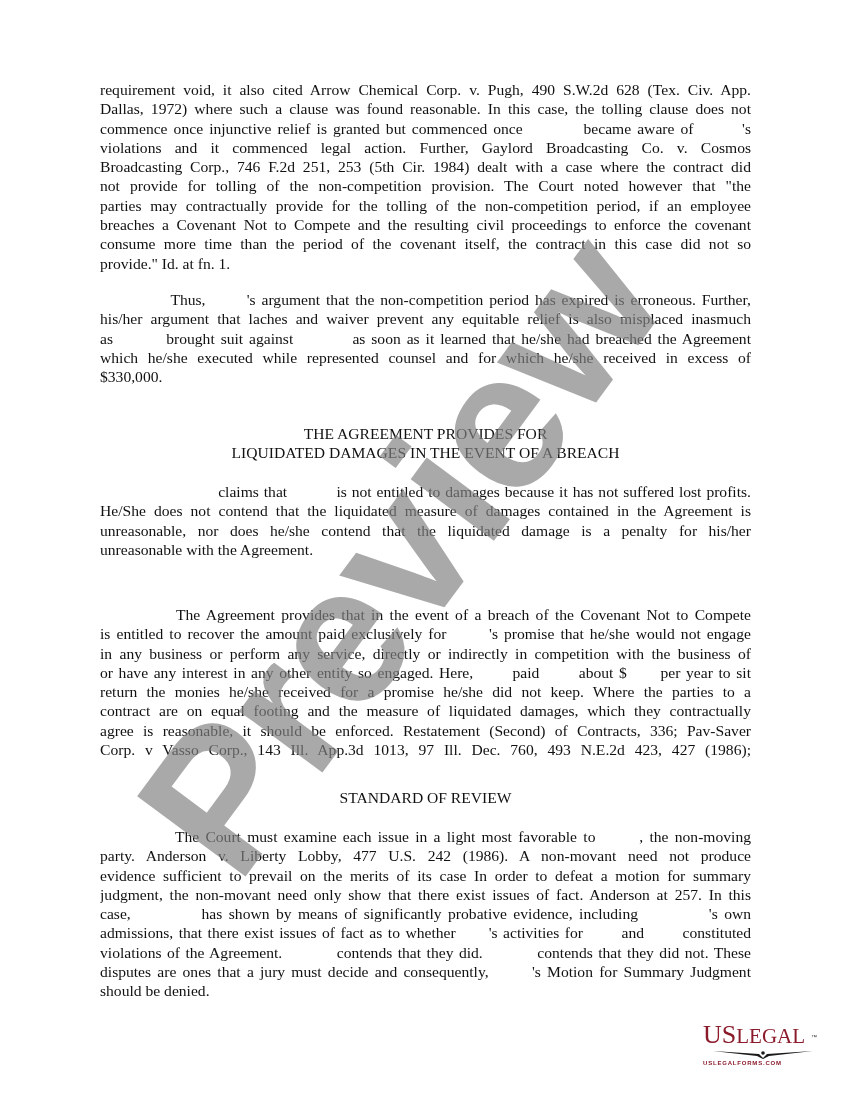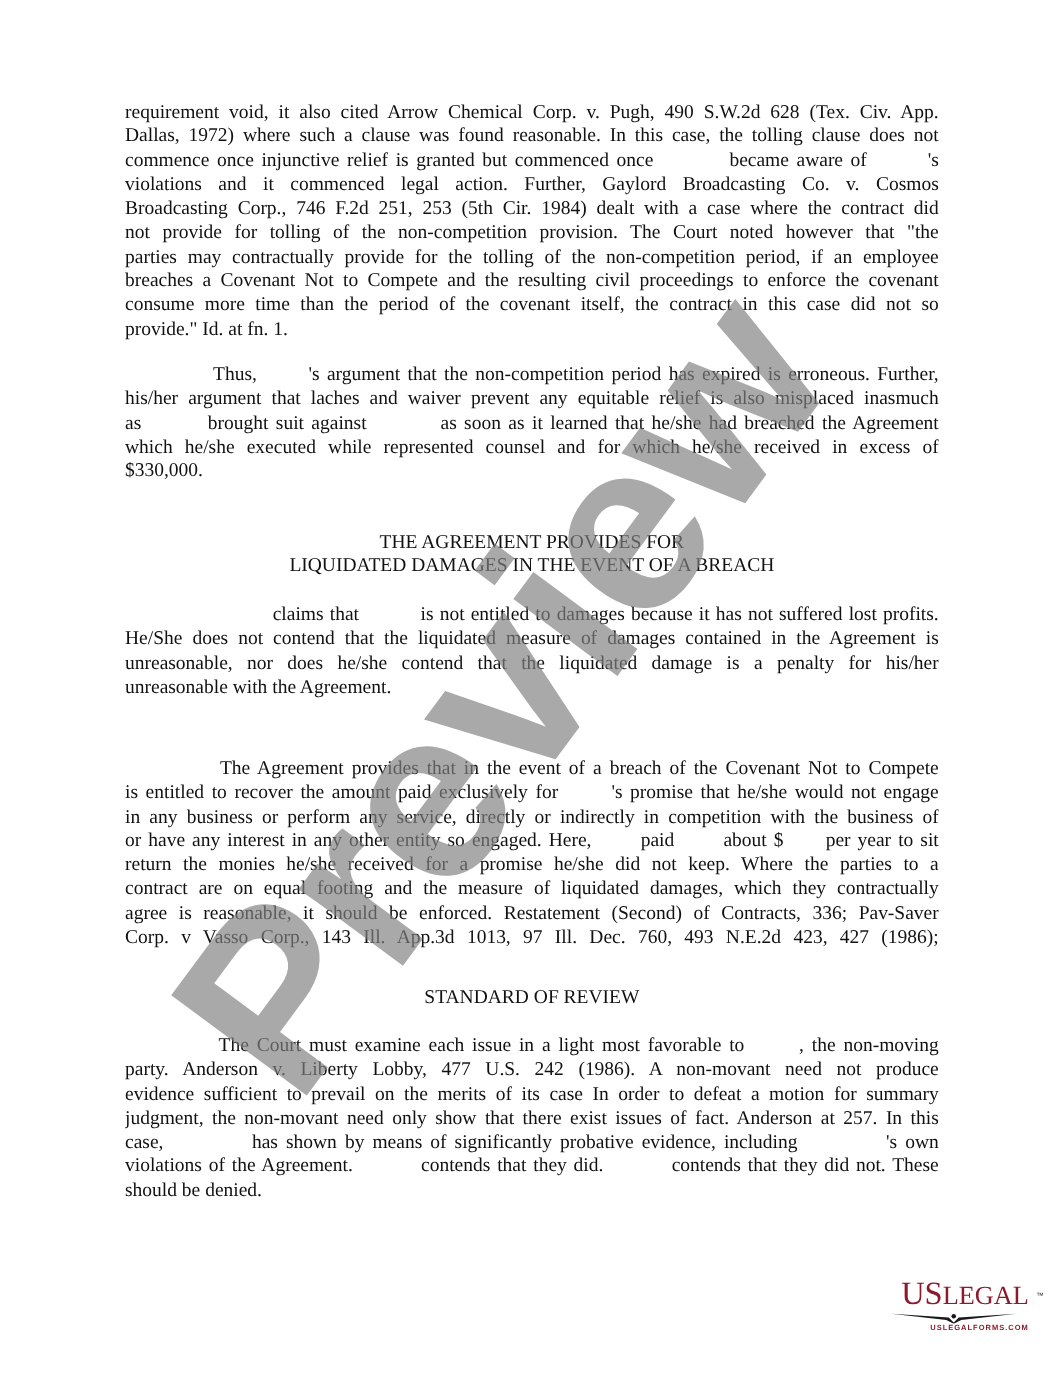--- a/index.html
+++ b/index.html
@@ -20,21 +20,21 @@
   .line.center { text-align: center; text-align-last: center; }
   .watermark {
     position: absolute; left: 400px; top: 555px;
     transform: translate(-50%, -50%) rotate(-53.5deg);
     font-family: "Liberation Sans", "DejaVu Sans", sans-serif;
     font-weight: bold; font-size: 196px; color: rgba(128,128,128,0.68);
     letter-spacing: -2px; white-space: nowrap; pointer-events: none; line-height: 1;
   }
   .logo {
     position: absolute; left: 703px; top: 1022px; width: 120px; height: 48px;
-    text-align: right; font-family: "Liberation Serif", "DejaVu Serif", serif;
+    text-align: left; font-family: "Liberation Serif", "DejaVu Serif", serif;
   }
   .logo-word { color: #8b1a2b; font-size: 26px; letter-spacing: 0px; line-height: 26px; display: inline-block; position: relative; }
   .logo-word .small { font-size: 21px; }
   .logo-tm { position: absolute; right: -12px; top: 2px; font-size: 6px; color: #333; font-family: "Liberation Sans", sans-serif; }
   .logo-wings { display: block; margin: 1px auto 0; }
   .logo-url { display: block; font-family: "Liberation Sans", "DejaVu Sans", sans-serif; font-size: 6px; color: #8b1a2b; letter-spacing: 0.8px; font-weight: bold; margin-top: 1px; }
 </style>
 </head>
 <body>
 
@@ -87,21 +87,23 @@
   <div class="text-block" style="top:788px;">
     <span class="line center">STANDARD OF REVIEW</span>
   </div>
 
   <div class="text-block" style="top:827px;">
     <span class="line">            The Court must examine each issue in a light most favorable to       , the non-moving</span>
     <span class="line">party. Anderson v. Liberty Lobby, 477 U.S. 242 (1986). A non-movant need not produce</span>
     <span class="line">evidence sufficient to prevail on the merits of its case In order to defeat a motion for summary</span>
     <span class="line">judgment, the non-movant need only show that there exist issues of fact. Anderson at 257. In this</span>
     <span class="line">case,           has shown by means of significantly probative evidence, including           's own</span>
+    <span class="line">admissions, that there exist issues of fact as to whether      's activities for       and       constituted</span>
     <span class="line">violations of the Agreement.          contends that they did.          contends that they did not. These</span>
+    <span class="line">disputes are ones that a jury must decide and consequently,       's Motion for Summary Judgment</span>
     <span class="line last">should be denied.</span>
   </div>
 
   <div class="watermark">Preview</div>
 
   <div class="logo">
     <span class="logo-word"><span>US</span><span class="small">LEGAL</span><span class="logo-tm">™</span></span>
     <svg class="logo-wings" width="104" height="9" viewBox="0 0 104 9">
       <path d="M2 1 L48 4 L52 8 L56 4 L102 1 L58 6 L52 9 L46 6 Z" fill="#1a1a1a"></path>
       <circle cx="52" cy="3" r="1.8" fill="#1a1a1a"></circle>

